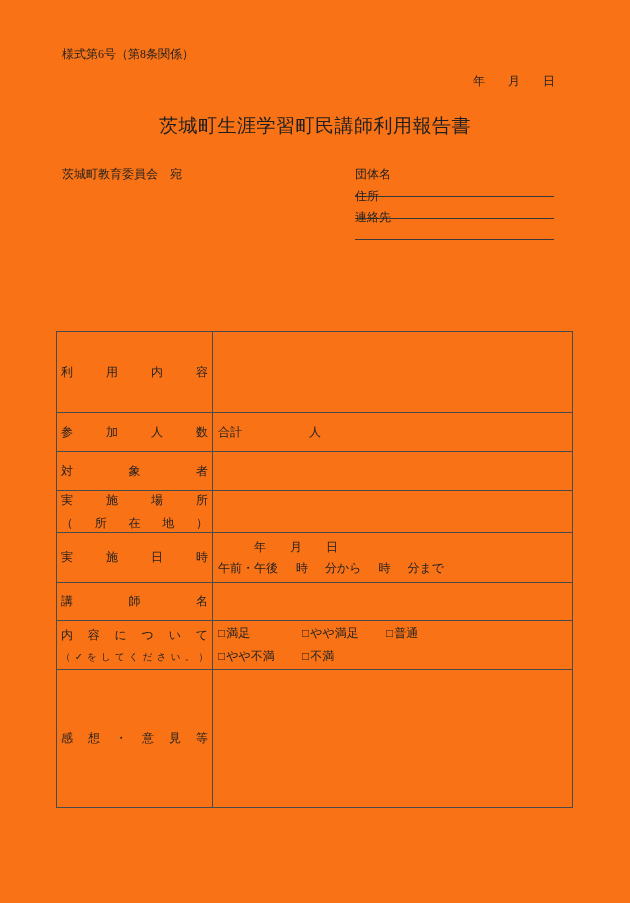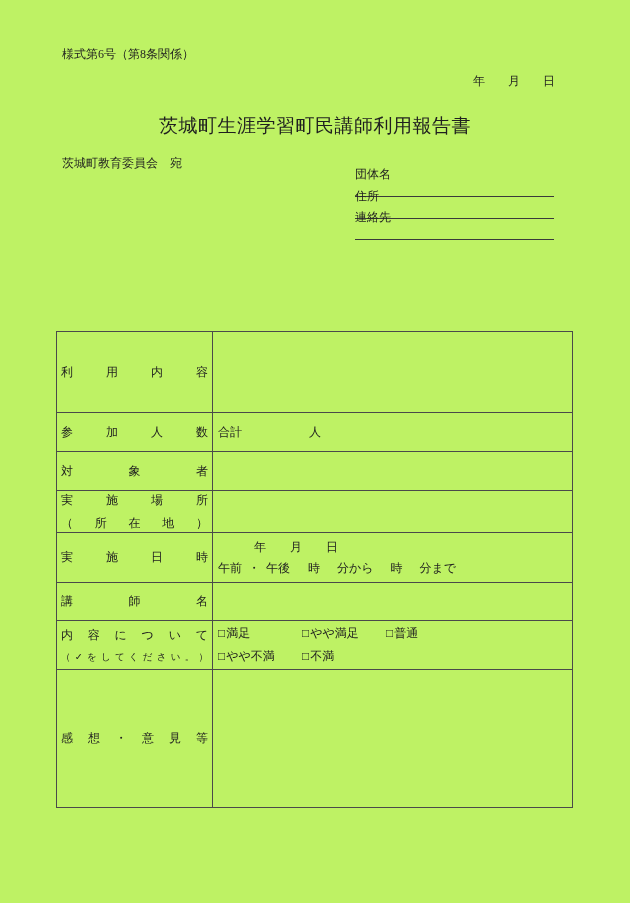--- a/index.html
+++ b/index.html
@@ -1,48 +1,48 @@
 <!DOCTYPE html>
 <html><head>
 <meta charset="utf-8">
 <style>
   html,body{margin:0;padding:0;background:#fcfcfc;}
   .page{
     position:relative;
     width:630px;height:903px;
-    background:#bef264;
+    background:#f97316;
     color:#1f1f1f;
     font-family:"Liberation Serif","DejaVu Serif",serif;
     font-size:12px;
     overflow:hidden;
   }
   .form-number{position:absolute;left:62px;top:46px;}
   .date-line{position:absolute;top:73px;right:75px;display:flex;gap:23px;}
   .doc-title{position:absolute;left:0;right:0;top:113px;margin:0;text-align:center;font-size:19px;font-weight:normal;letter-spacing:0.5px;}
-  .addressee{position:absolute;left:62px;top:155px;text-align:center;}
+  .addressee{position:absolute;left:62px;top:166px;text-align:center;}
   .contact-fields{position:absolute;left:355px;top:176px;width:199px;}
   .cfield{box-sizing:border-box;height:21.4px;border-bottom:1px solid #3a3a3a;display:flex;align-items:flex-end;padding-bottom:13px;}
   .intro{position:absolute;left:69px;top:296px;margin:0;}
   table.form-table{
     position:absolute;left:56px;top:331px;
     width:517px;border-collapse:collapse;table-layout:fixed;
     font-size:12px;
   }
   table.form-table td{border:1px solid #4a4a4a;vertical-align:middle;box-sizing:border-box;}
   td.lh{width:156px;padding:0 4px;}
   td.rh{padding:0 0 0 5px;}
   [data-justify]{display:flex;justify-content:space-between;align-items:baseline;}
   .label-line2{margin-top:6px;}
   .note{font-size:9.5px;margin-top:7px;}
   .tr1{height:81px}.tr2{height:39px}.tr3{height:39px}.tr4{height:42px}
   .tr5{height:50px}.tr6{height:38px}.tr7{height:49px}.tr8{height:138px}
   .total-line .unit{margin-left:67px;}
   .dt-line1{display:flex;gap:24px;padding-left:36px;line-height:21px;}
   .dt-line2{display:flex;align-items:baseline;line-height:21px;}
-  .dt-line2 .g1{display:flex;gap:6px;margin-right:18px;}
+  .dt-line2 .g1{display:flex;margin-right:18px;}
   .dt-line2 .g2{display:flex;gap:17px;}
   .opts-row{display:flex;line-height:23px;}
   .opt{display:flex;width:84px;align-items:baseline;}
   .opt:last-child{width:auto;}
   .cb{margin-right:1px;}
 </style>
 </head>
 <body>
 
 <div class="page">

